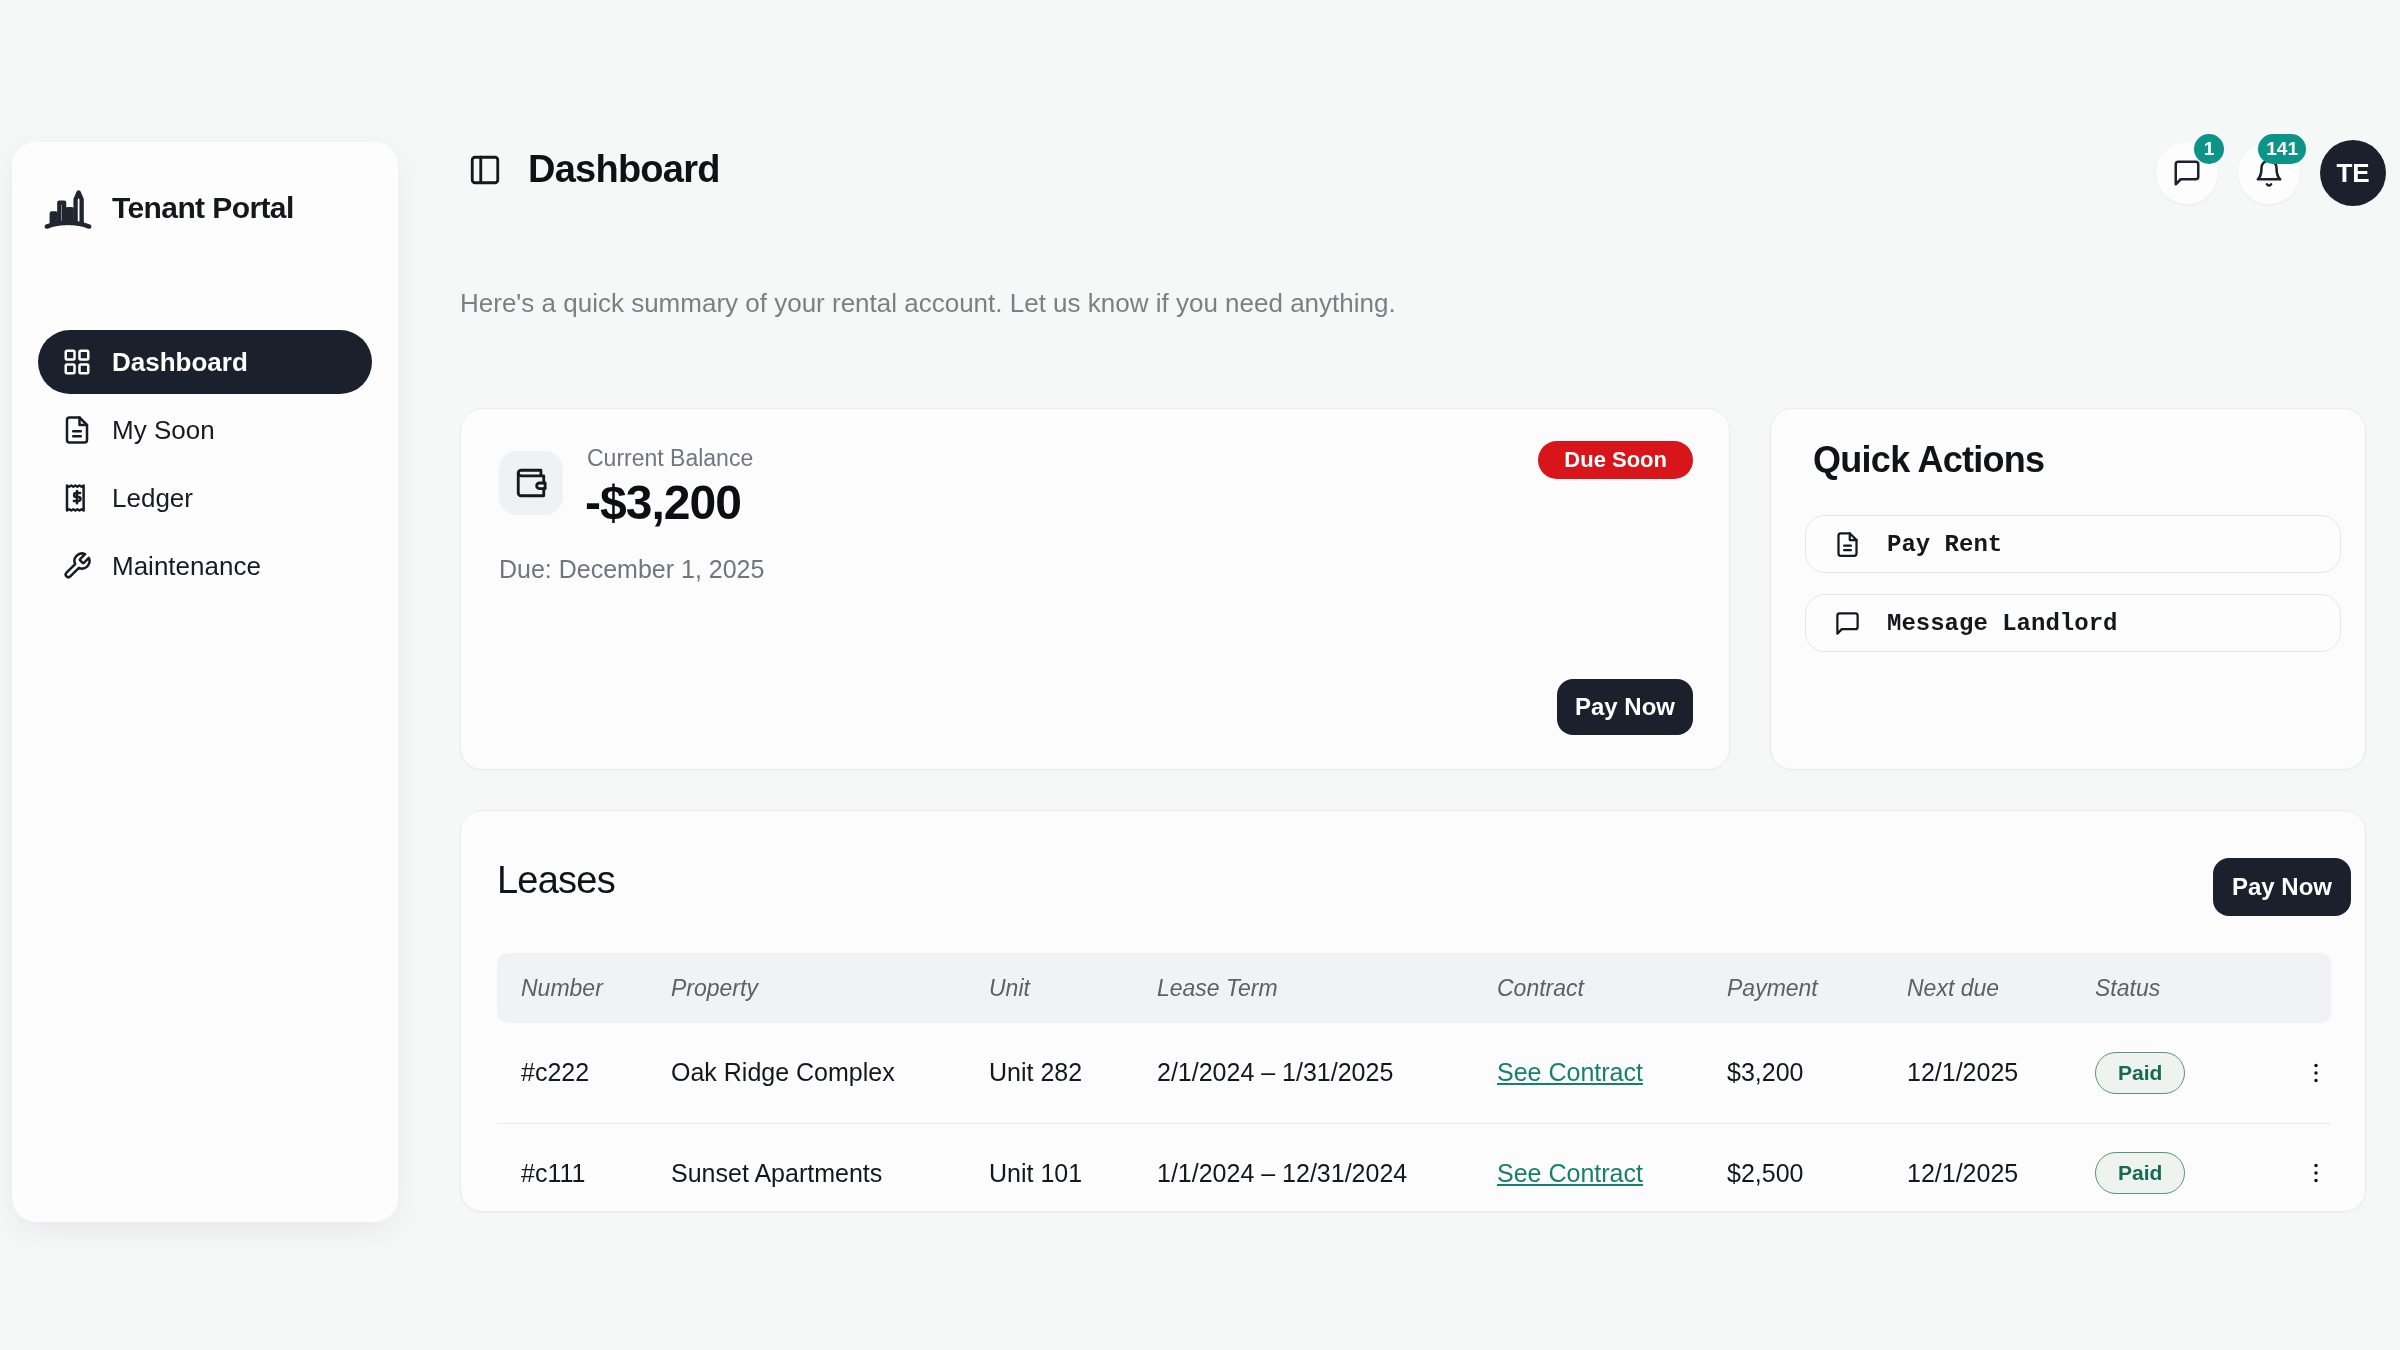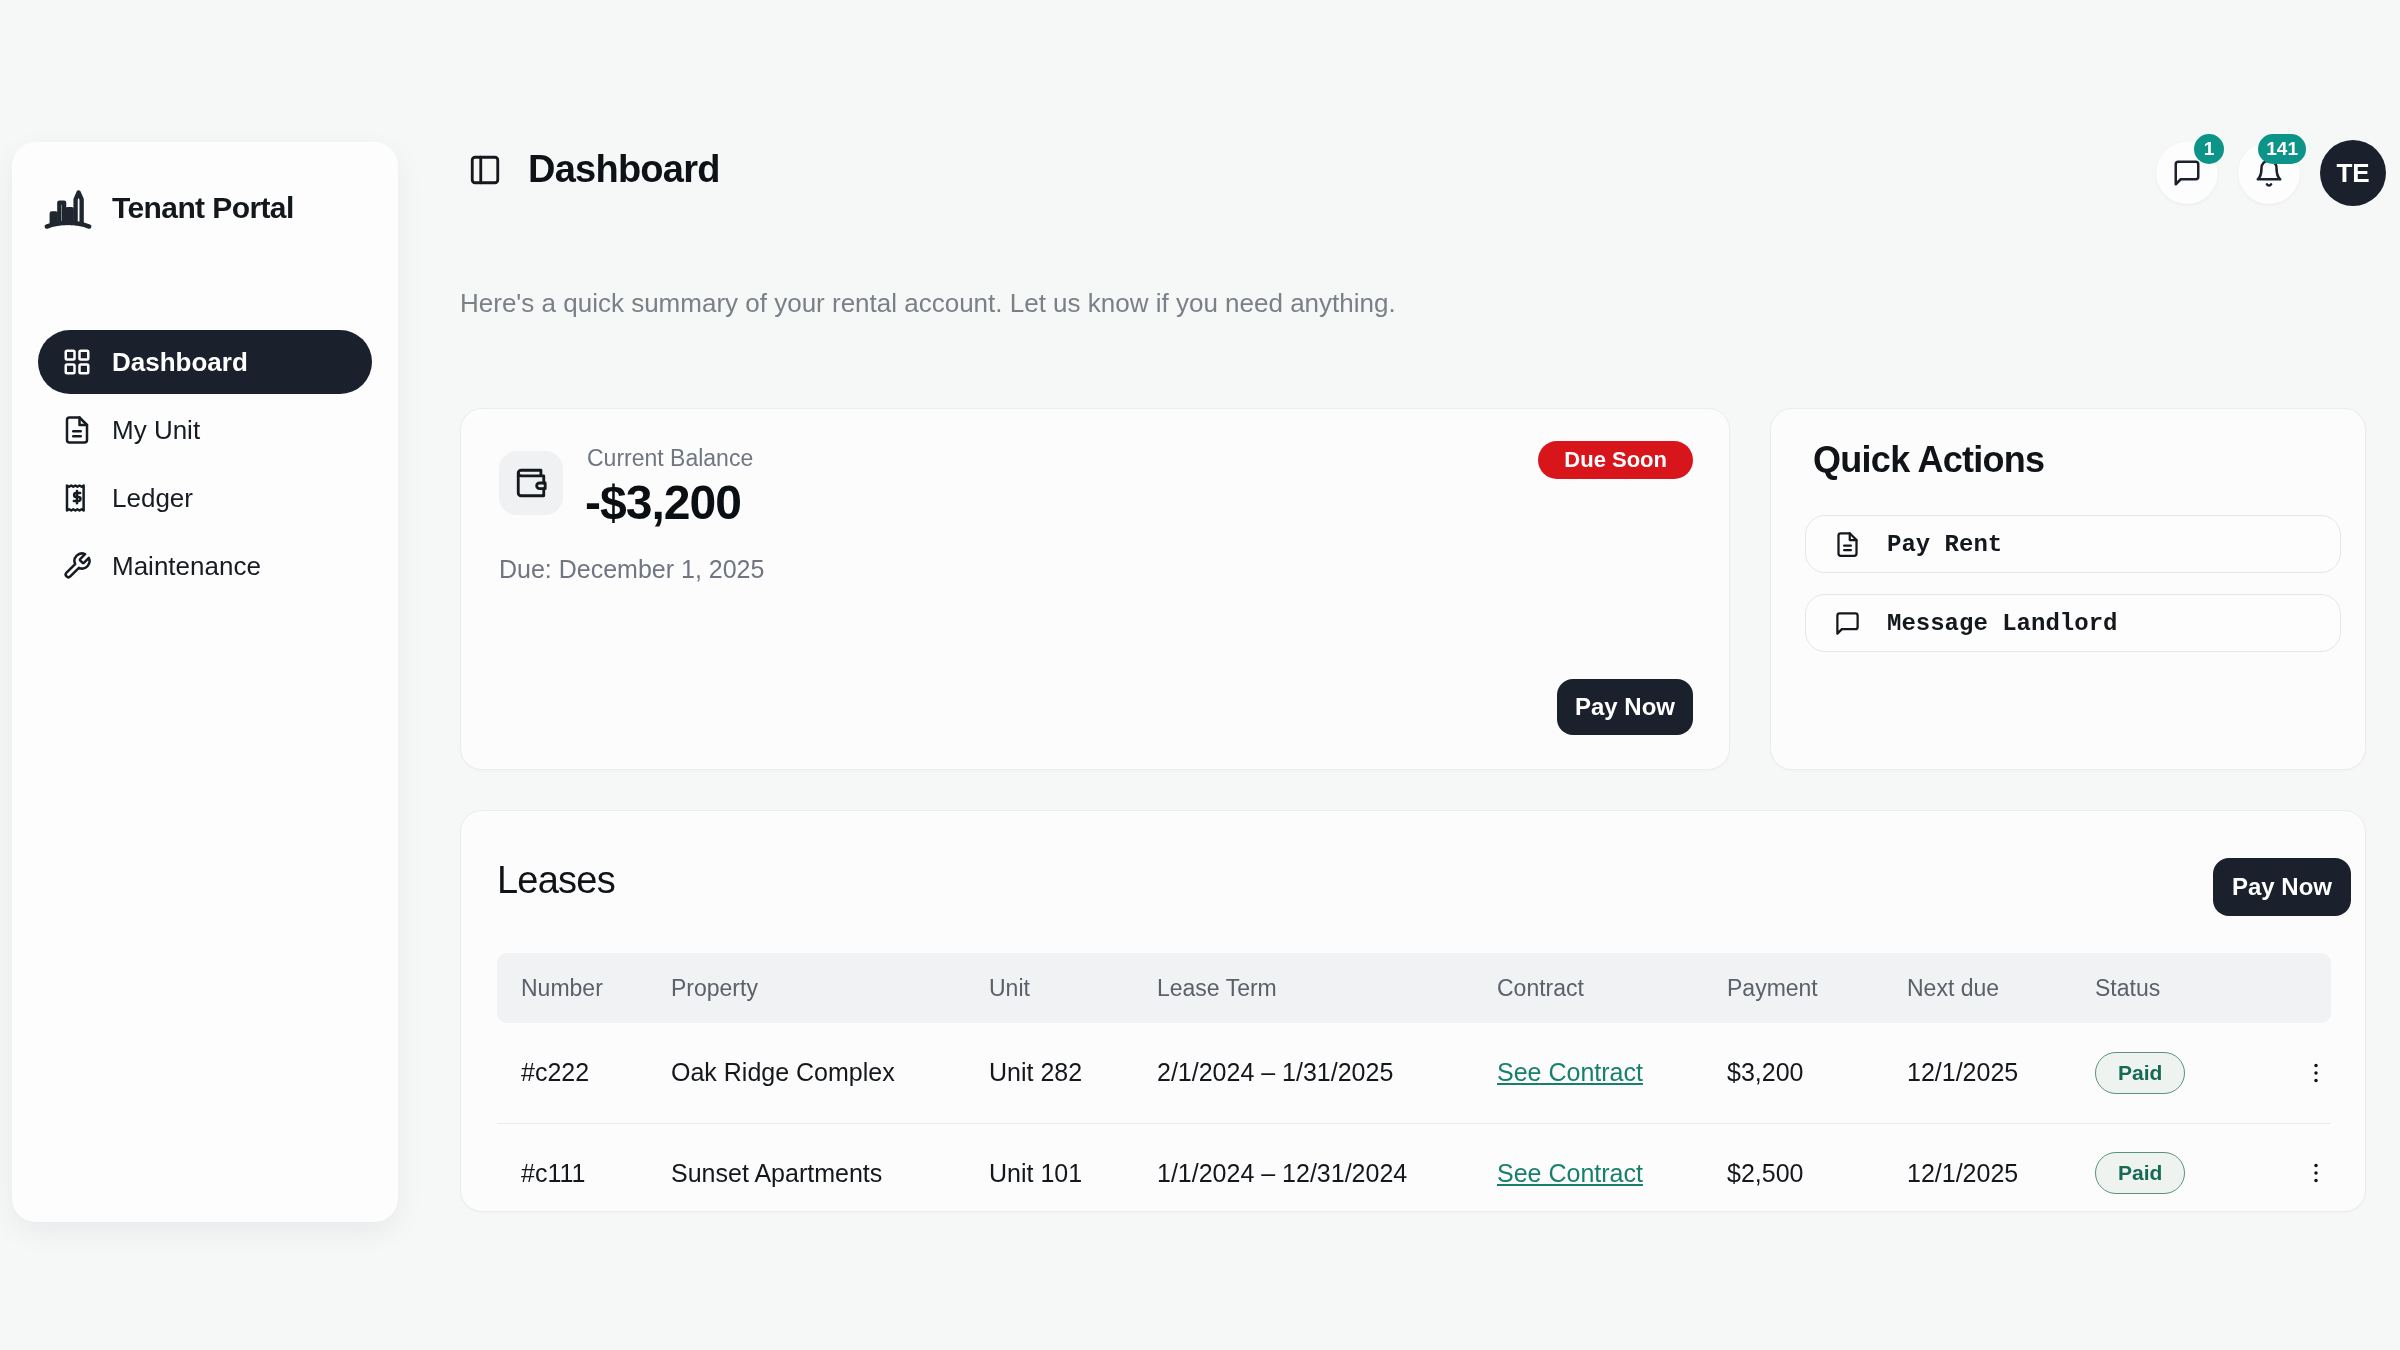--- a/index.html
+++ b/index.html
@@ -103,21 +103,21 @@
   }
   .qa-btn .icon{width:27px;height:27px;}
 
   
   .leases-card{left:460px;top:810px;width:1906px;height:402px;overflow:hidden;}
   .leases-title{position:absolute;left:36px;top:48px;font-size:38px;font-weight:400;letter-spacing:-.02em;}
   .leases-pay{position:absolute;right:14px;top:47px;width:138px;height:58px;}
   .lease-table{position:absolute;left:36px;right:36px;top:142px;border-collapse:collapse;width:1834px;table-layout:fixed;}
   thead th{
     background:var(--thead-bg);height:70px;text-align:left;padding:0 24px;
-    font-size:23px;font-weight:500;color:#5b6169;
+    font-size:23px;font-weight:500;color:#5b6169;font-style:italic;
   }
   thead th:first-child{border-radius:10px 0 0 10px;}
   thead th:last-child{border-radius:0 10px 10px 0;}
   tbody td{height:100px;padding:0 24px;font-size:25px;color:#14171c;border-top:1px solid #e9ebed;}
   tbody tr:first-child td{border-top:none;}
   .contract-link{color:var(--link);text-decoration:underline;font-weight:500;cursor:pointer;}
   .paid-badge{
     display:inline-flex;align-items:center;justify-content:center;height:42px;padding:0 22px;
     border-radius:999px;background:var(--paid-bg);border:1.5px solid var(--paid-border);
     color:var(--paid-text);font-size:21px;font-weight:700;
@@ -155,21 +155,21 @@
     </div>
     <div class="nav-item">
       <span class="icon-wrap">
         <svg viewBox="0 0 24 24" class="icon" width="30" height="30">
           <path d="M14 2H6a2 2 0 0 0-2 2v16a2 2 0 0 0 2 2h12a2 2 0 0 0 2-2V8z"></path>
           <path d="M14 2v6h6"></path>
             <path d="M9 13h6"></path>
             <path d="M9 17h6"></path>
         </svg>
       </span>
-      <span>My Unit</span>
+      <span>My Soon</span>
     </div>
     <div class="nav-item">
       <span class="icon-wrap">
         <svg viewBox="0 0 24 24" class="icon" width="30" height="30">
           <path d="M4 2v20l1.7-1 1.7 1 1.6-1 1.7 1 1.6-1 1.7 1 1.7-1 1.6 1V2l-1.6 1-1.7-1-1.7 1-1.6-1-1.7 1-1.6-1L5.7 3z"></path>
           <path d="M14.5 8h-3.2a1.6 1.6 0 0 0 0 3.2h1.9a1.6 1.6 0 0 1 0 3.2H9.5"></path>
           <path d="M12 6.4v9.8"></path>
         </svg>
       </span>
       <span>Ledger</span>

